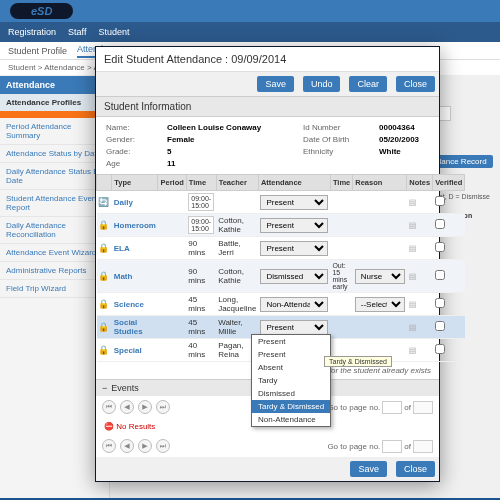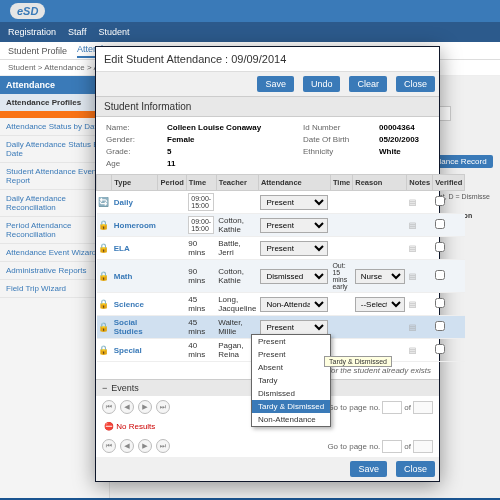--- a/index.html
+++ b/index.html
@@ -1,18 +1,18 @@
 <!DOCTYPE html>
 <html><head>
 <meta charset="utf-8">
 <style>
 *{box-sizing:border-box;margin:0;padding:0;font-family:Arial,Helvetica,sans-serif}
 body{background:#1a5490;width:500px;height:500px;overflow:hidden;font-size:9px;color:#333;position:relative}
 .topbar{background:#3a7ab8;height:22px;display:flex;align-items:center;padding:0 10px;color:#fff}
-.logo{background:#e5e5e5;color:#3a7ab8;font-weight:bold;padding:2px 7px;border-radius:10px;font-size:11px;font-style:italic}
+.logo{background:#0f172a;color:#3a7ab8;font-weight:bold;padding:2px 21px;border-radius:10px;font-size:11px;font-style:italic}
 .nav{background:#2c5a8c;height:20px;display:flex;align-items:center;color:#fff;padding:0 8px;gap:12px;font-size:9px}
 .nav span{cursor:pointer}
 .subnav{background:#fff;height:18px;display:flex;align-items:center;padding:0 8px;gap:10px;font-size:9px;color:#555;border-bottom:1px solid #ddd}
 .subnav .active{color:#3a7ab8;border-bottom:2px solid #3a7ab8;padding-bottom:2px}
 .breadcrumb{background:#fff;padding:3px 8px;font-size:8px;color:#666;border-bottom:1px solid #eee}
 .main{display:flex;height:calc(100% - 78px);background:#fff}
 .sidebar{width:110px;background:#f4f4f4;border-right:1px solid #ddd}
 .sidebar-hdr{background:#3a7ab8;color:#fff;padding:4px 6px;font-size:9px;font-weight:bold}
 .sidebar-sub{background:#e0e8f0;color:#333;padding:4px 6px;font-size:8px;font-weight:bold;border-bottom:7px solid #f97316}
 .sidebar-item{padding:4px 6px;font-size:8px;color:#3a7ab8;border-bottom:1px solid #e5e5e5;cursor:pointer}
@@ -67,25 +67,25 @@
   <span>Student Profile</span>
   <span class="active">Attendance</span>
   <span>Bus</span>
 </div>
 <div class="breadcrumb">Student &gt; Attendance &gt; Attendance P</div>
 
 <div class="main">
   <div class="sidebar">
     <div class="sidebar-hdr">Attendance</div>
     <div class="sidebar-sub">Attendance Profiles</div>
+    <div class="sidebar-item">Period Attendance Summary</div>
     <div class="sidebar-item">Attendance Status by Date</div>
     <div class="sidebar-item">Daily Attendance Status By Date</div>
     <div class="sidebar-item">Student Attendance Events Report</div>
     <div class="sidebar-item">Daily Attendance Reconciliation</div>
-    <div class="sidebar-item">Period Attendance Reconciliation</div>
     <div class="sidebar-item">Attendance Event Wizard</div>
     <div class="sidebar-item">Administrative Reports</div>
     <div class="sidebar-item">Field Trip Wizard</div>
   </div>
   <div class="content">
     <div class="far-right">
       <div class="box">School</div>
       <div style="height:30px"></div>
       <button class="btn-sm">ry</button>
       <button class="btn-sm">Attendance Record</button>

